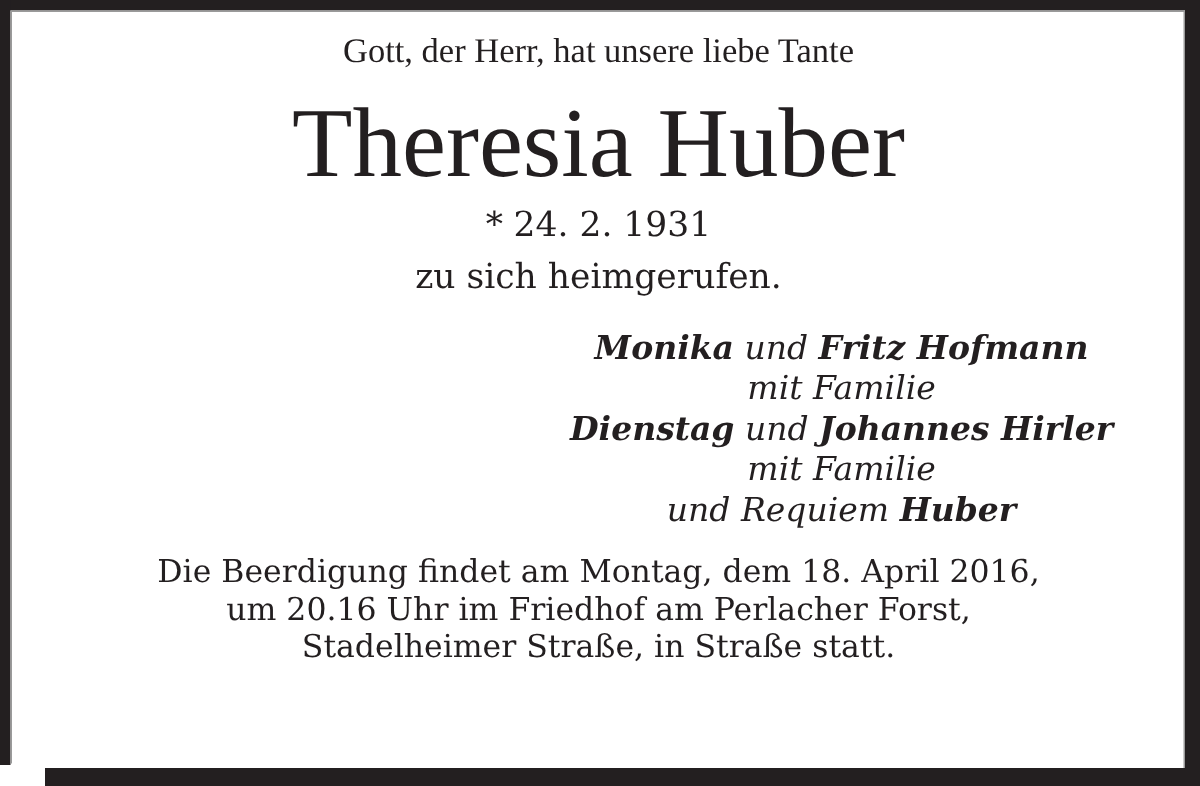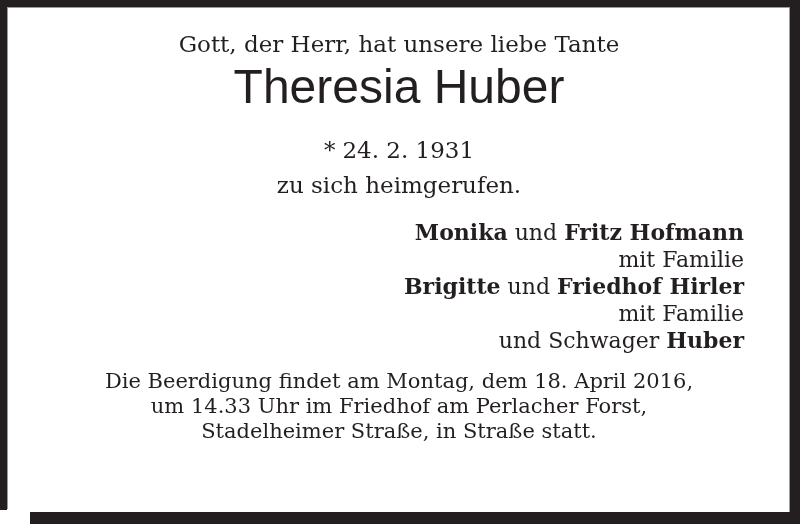--- a/index.html
+++ b/index.html
@@ -27,28 +27,29 @@
 
   
   .centered {
     position: absolute;
     left: 8px;
     right: 10px;
     text-align: center;
     white-space: nowrap;
   }
   .intro-line {
-    top: 30px;
+    top: 19px;
     font-size: 23px;
     line-height: 1.3;
+    font-family: Liberation Serif, serif;
   }
   .deceased-name {
     top: 63px;
-    font-family: Liberation Sans, sans-serif;
-    font-size: 48px;
+    font-family: Liberation Serif, serif;
+    font-size: 66px;
     line-height: 1;
     font-weight: 400;
   }
   .dates-row {
     top: 136px;
     font-size: 23px;
     line-height: 1.3;
     display: flex;
     justify-content: center;
     align-items: flex-start;
@@ -56,26 +57,27 @@
   }
   .date-item { white-space: nowrap; }
   .date-symbol { margin-right: 7px; }
   .called-home-line {
     top: 171px;
     font-size: 23px;
     line-height: 1.3;
   }
   .mourners-block {
     position: absolute;
-    left: 404px;
+    left: 380px;
     top: 219px;
     font-size: 22px;
     line-height: 27px;
-    text-align: right;
+    text-align: center;
     white-space: nowrap;
+    font-style: italic;
   }
   .mourners-block .b { font-weight: bold; }
   .funeral-block {
     position: absolute;
     left: 8px;
     right: 10px;
     top: 369px;
     font-size: 21px;
     line-height: 25px;
     text-align: center;
@@ -101,24 +103,24 @@
 
   <div class="centered dates-row">
     <span class="date-item"><span class="date-symbol">*</span><span>24. 2. 1931</span></span>
   </div>
 
   <div class="centered called-home-line">zu sich heimgerufen.</div>
 
   <div class="mourners-block">
     <div><span class="b">Monika</span><span> und </span><span class="b">Fritz Hofmann</span></div>
     <div><span>mit Familie</span></div>
-    <div><span class="b">Brigitte</span><span> und </span><span class="b">Friedhof Hirler</span></div>
+    <div><span class="b">Dienstag</span><span> und </span><span class="b">Johannes Hirler</span></div>
     <div><span>mit Familie</span></div>
-    <div><span>und Schwager </span><span class="b">Huber</span></div>
+    <div><span>und Requiem </span><span class="b">Huber</span></div>
   </div>
 
   <div class="funeral-block">
     <div>Die Beerdigung findet am Montag, dem 18. April 2016,</div>
-    <div>um 14.33 Uhr im Friedhof am Perlacher Forst,</div>
+    <div>um 20.16 Uhr im Friedhof am Perlacher Forst,</div>
     <div>Stadelheimer Straße, in Straße statt.</div>
   </div>
 
 </div>
 
 </body></html>

